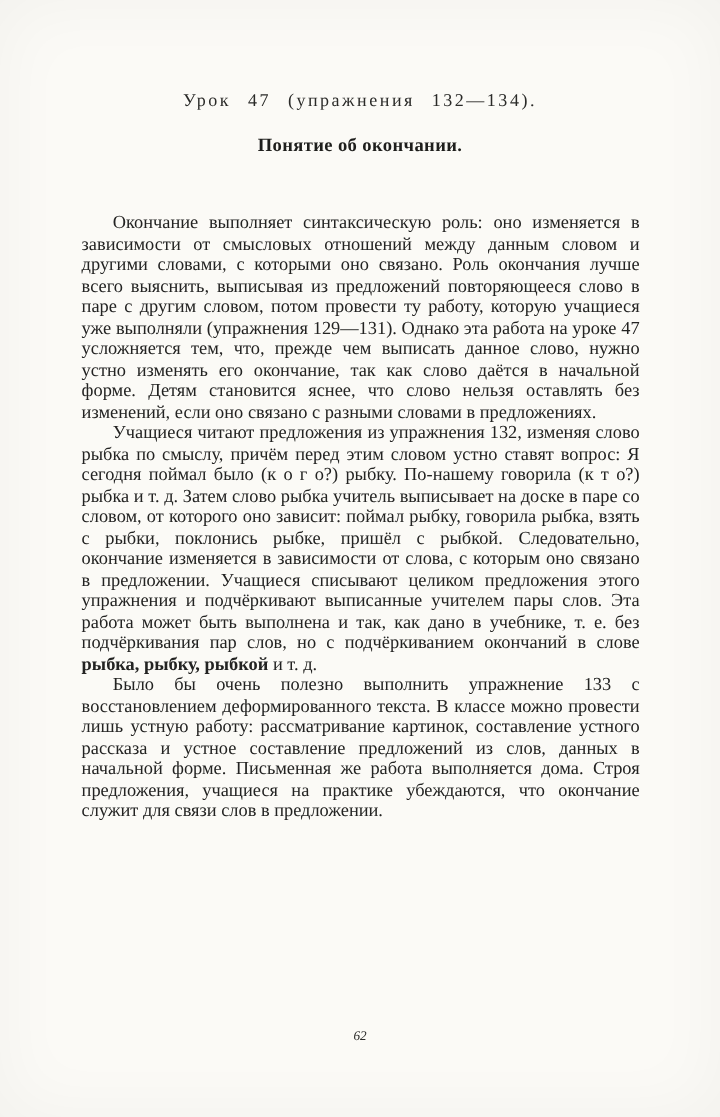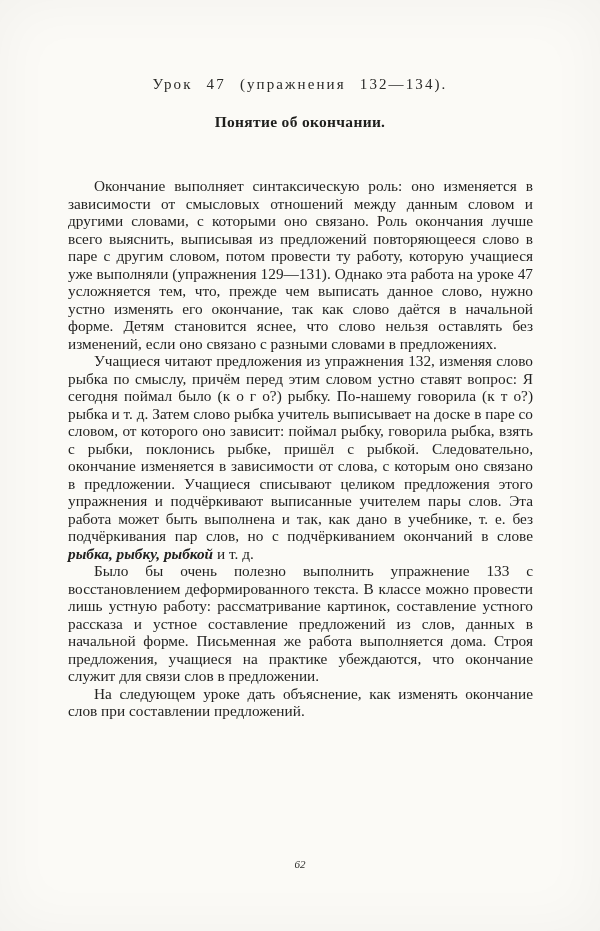--- a/index.html
+++ b/index.html
@@ -44,21 +44,21 @@
     text-align: justify;
     margin-top: 14px;
   }
   .body-text p {
     margin: 0;
     padding: 0;
     text-indent: 1.7em;
   }
   .run-n  { font-style: normal; }
   .run-i  { }
-  .run-bi { font-style: italic; font-weight: bold; }
+  .run-bi { font-weight: bold; }
   .page-number {
     position: absolute;
     top: 858px;
     left: 0;
     width: 100%;
     text-align: center;
     font-size: 11px;
     font-style: italic;
     color: #2a2a28;
   }
@@ -69,18 +69,17 @@
 <div class="scan-page">
 
   <div class="lesson-title">Урок 47 (упражнения 132—134).</div>
 
   <div class="section-title">Понятие об окончании.</div>
 
   <div class="body-text">
       <p><span class="run-n">Окончание выполняет синтаксическую роль: оно изменяется в зависимости от смысловых отношений между данным словом и другими словами, с которыми оно связано. Роль окончания лучше всего выяснить, выписывая из предложений повторяющееся слово в паре с другим словом, потом провести ту работу, которую учащиеся уже выполняли (упражнения 129—131). Однако эта работа на уроке 47 усложняется тем, что, прежде чем выписать данное слово, нужно устно изменять его окончание, так как слово даётся в начальной форме. Детям становится яснее, что слово нельзя оставлять без изменений, если оно связано с разными словами в предложениях.</span></p>
       <p><span class="run-n">Учащиеся читают предложения из упражнения 132, изменяя слово </span><span class="run-i">рыбка</span><span class="run-n"> по смыслу, причём перед этим словом устно ставят вопрос: </span><span class="run-i">Я сегодня поймал было</span><span class="run-n"> (к о г о?) </span><span class="run-i">рыбку. По-нашему говорила</span><span class="run-n"> (к т о?) </span><span class="run-i">рыбка</span><span class="run-n"> и т. д. Затем слово </span><span class="run-i">рыбка</span><span class="run-n"> учитель выписывает на доске в паре со словом, от которого оно зависит: </span><span class="run-i">поймал рыбку, говорила рыбка, взять с рыбки, поклонись рыбке, пришёл с рыбкой.</span><span class="run-n"> Следовательно, окончание изменяется в зависимости от слова, с которым оно связано в предложении. Учащиеся списывают целиком предложения этого упражнения и подчёркивают выписанные учителем пары слов. Эта работа может быть выполнена и так, как дано в учебнике, т. е. без подчёркивания пар слов, но с подчёркиванием окончаний в слове </span><span class="run-bi">рыбка, рыбку, рыбкой</span><span class="run-n"> и т. д.</span></p>
       <p><span class="run-n">Было бы очень полезно выполнить упражнение 133 с восстановлением деформированного текста. В классе можно провести лишь устную работу: рассматривание картинок, составление устного рассказа и устное составление предложений из слов, данных в начальной форме. Письменная же работа выполняется дома. Строя предложения, учащиеся на практике убеждаются, что окончание служит для связи слов в предложении.</span></p>
-      <p><span class="run-n">На следующем уроке дать объяснение, как изменять окончание слов при составлении предложений.</span></p>
     </div>
 
   <div class="page-number">62</div>
 
 </div>
 
 </body></html>

